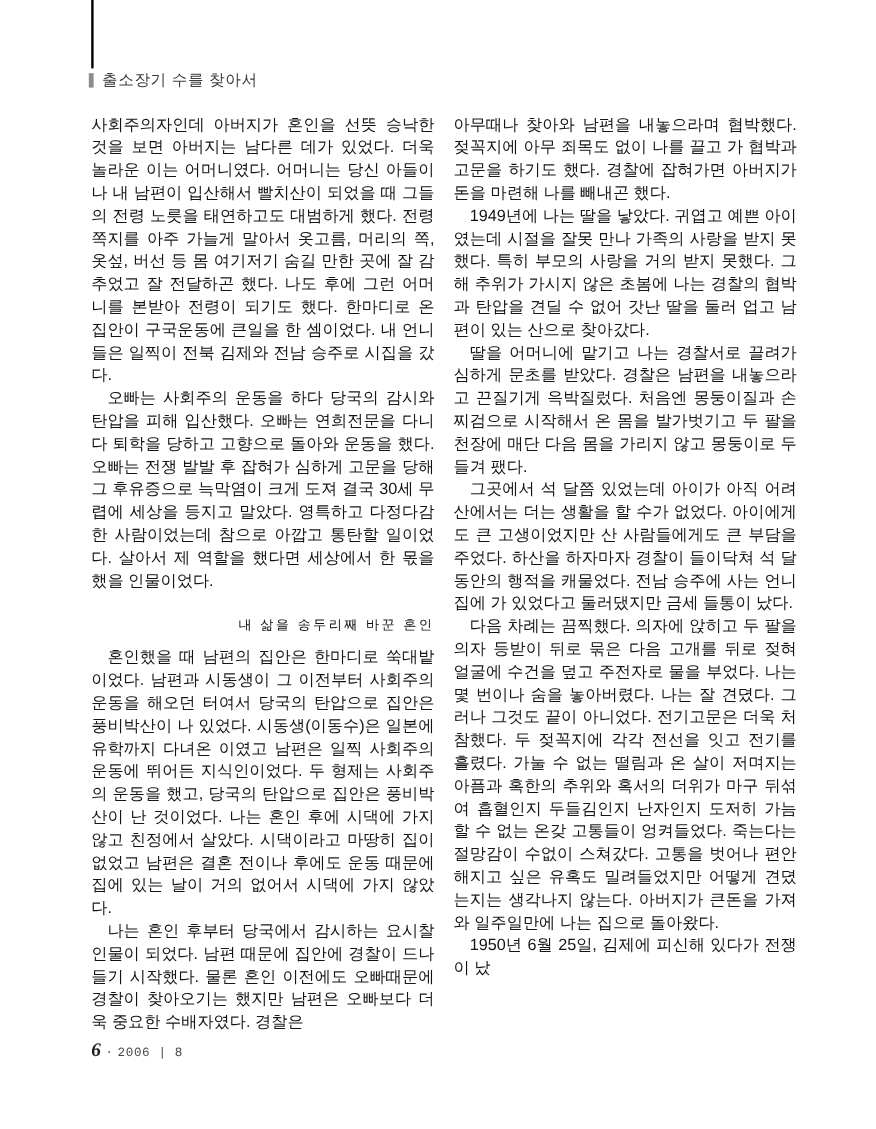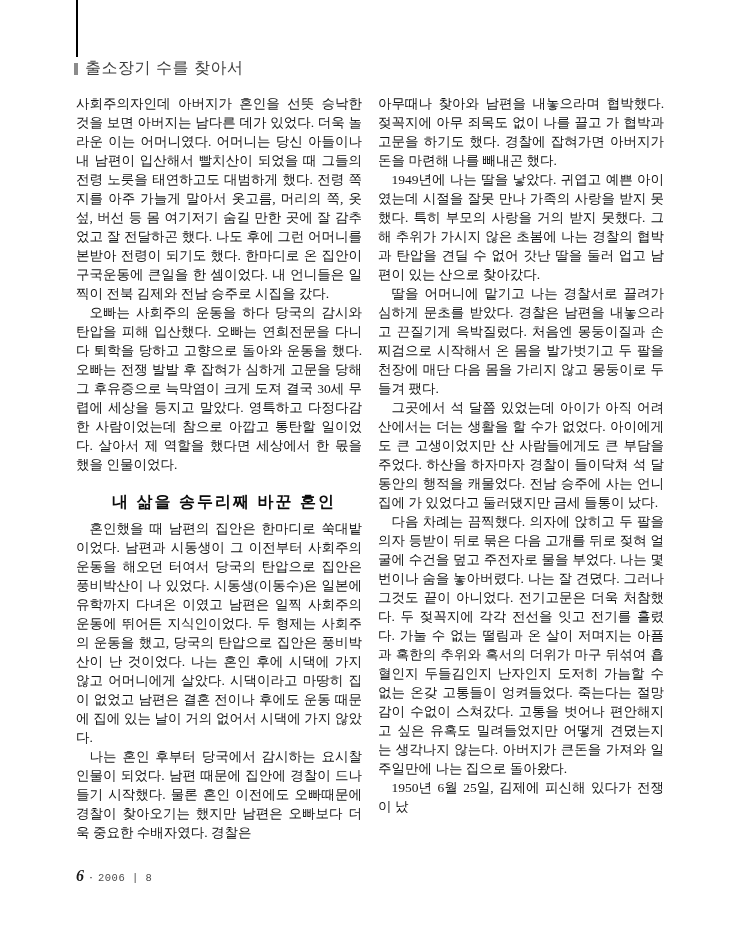--- a/index.html
+++ b/index.html
@@ -31,21 +31,21 @@
     display: flex;
     align-items: center;
     gap: 7px;
   }
   .header-bar {
     width: 4px;
     height: 12px;
     background: #8b8b8b;
   }
   .header-label {
-    font-size: 16px;
+    font-size: 13px;
     letter-spacing: 0.5px;
     color: #3c3c3c;
   }
   .columns {
     position: absolute;
     left: 76px;
     top: 94px;
     width: 588px;
     display: flex;
     gap: 16px;
@@ -53,34 +53,33 @@
   .col {
     width: 286px;
     font-size: 13.5px;
     line-height: 19px;
     text-align: justify;
     color: #141414;
   }
   .col p {
     margin: 0;
     text-indent: 1em;
-    font-family: Liberation Serif, serif;
   }
   .col p.no-indent {
     text-indent: 0;
   }
   .section-heading {
     margin: 0;
     padding: 17px 0 6px 10px;
-    font-size: 16px;
+    font-size: 11px;
     line-height: 22px;
-    font-weight: bold;
+    font-weight: normal;
     letter-spacing: 2px;
     color: #0c0c0c;
-    text-align: center;
+    text-align: right;
   }
   .footer {
     position: absolute;
     left: 76px;
     top: 867px;
     display: flex;
     align-items: baseline;
     gap: 5px;
   }
   .footer .page-num {
@@ -112,21 +111,21 @@
     <span class="header-bar"></span>
     <span class="header-label">출소장기 수를 찾아서</span>
   </div>
 
   <div class="columns">
 
     <div class="col">
       <p class="no-indent">사회주의자인데 아버지가 혼인을 선뜻 승낙한 것을 보면 아버지는 남다른 데가 있었다. 더욱 놀라운 이는 어머니였다. 어머니는 당신 아들이나 내 남편이 입산해서 빨치산이 되었을 때 그들의 전령 노릇을 태연하고도 대범하게 했다. 전령 쪽지를 아주 가늘게 말아서 옷고름, 머리의 쪽, 옷섶, 버선 등 몸 여기저기 숨길 만한 곳에 잘 감추었고 잘 전달하곤 했다. 나도 후에 그런 어머니를 본받아 전령이 되기도 했다. 한마디로 온 집안이 구국운동에 큰일을 한 셈이었다. 내 언니들은 일찍이 전북 김제와 전남 승주로 시집을 갔다.</p>
       <p>오빠는 사회주의 운동을 하다 당국의 감시와 탄압을 피해 입산했다. 오빠는 연희전문을 다니다 퇴학을 당하고 고향으로 돌아와 운동을 했다. 오빠는 전쟁 발발 후 잡혀가 심하게 고문을 당해 그 후유증으로 늑막염이 크게 도져 결국 30세 무렵에 세상을 등지고 말았다. 영특하고 다정다감한 사람이었는데 참으로 아깝고 통탄할 일이었다. 살아서 제 역할을 했다면 세상에서 한 몫을 했을 인물이었다.</p>
       <h2 class="section-heading">내 삶을 송두리째 바꾼 혼인</h2>
-      <p>혼인했을 때 남편의 집안은 한마디로 쑥대밭이었다. 남편과 시동생이 그 이전부터 사회주의 운동을 해오던 터여서 당국의 탄압으로 집안은 풍비박산이 나 있었다. 시동생(이동수)은 일본에 유학까지 다녀온 이였고 남편은 일찍 사회주의 운동에 뛰어든 지식인이었다. 두 형제는 사회주의 운동을 했고, 당국의 탄압으로 집안은 풍비박산이 난 것이었다. 나는 혼인 후에 시댁에 가지 않고 어머니에게 살았다. 시댁이라고 마땅히 집이 없었고 남편은 결혼 전이나 후에도 운동 때문에 집에 있는 날이 거의 없어서 시댁에 가지 않았다.</p>
+      <p>혼인했을 때 남편의 집안은 한마디로 쑥대밭이었다. 남편과 시동생이 그 이전부터 사회주의 운동을 해오던 터여서 당국의 탄압으로 집안은 풍비박산이 나 있었다. 시동생(이동수)은 일본에 유학까지 다녀온 이였고 남편은 일찍 사회주의 운동에 뛰어든 지식인이었다. 두 형제는 사회주의 운동을 했고, 당국의 탄압으로 집안은 풍비박산이 난 것이었다. 나는 혼인 후에 시댁에 가지 않고 친정에서 살았다. 시댁이라고 마땅히 집이 없었고 남편은 결혼 전이나 후에도 운동 때문에 집에 있는 날이 거의 없어서 시댁에 가지 않았다.</p>
       <p>나는 혼인 후부터 당국에서 감시하는 요시찰 인물이 되었다. 남편 때문에 집안에 경찰이 드나들기 시작했다. 물론 혼인 이전에도 오빠때문에 경찰이 찾아오기는 했지만 남편은 오빠보다 더욱 중요한 수배자였다. 경찰은</p>
     </div>
 
     <div class="col">
       <p class="no-indent">아무때나 찾아와 남편을 내놓으라며 협박했다. 젖꼭지에 아무 죄목도 없이 나를 끌고 가 협박과 고문을 하기도 했다. 경찰에 잡혀가면 아버지가 돈을 마련해 나를 빼내곤 했다.</p>
       <p>1949년에 나는 딸을 낳았다. 귀엽고 예쁜 아이였는데 시절을 잘못 만나 가족의 사랑을 받지 못했다. 특히 부모의 사랑을 거의 받지 못했다. 그해 추위가 가시지 않은 초봄에 나는 경찰의 협박과 탄압을 견딜 수 없어 갓난 딸을 둘러 업고 남편이 있는 산으로 찾아갔다.</p>
       <p>딸을 어머니에 맡기고 나는 경찰서로 끌려가 심하게 문초를 받았다. 경찰은 남편을 내놓으라고 끈질기게 윽박질렀다. 처음엔 몽둥이질과 손찌검으로 시작해서 온 몸을 발가벗기고 두 팔을 천장에 매단 다음 몸을 가리지 않고 몽둥이로 두들겨 팼다.</p>
       <p>그곳에서 석 달쯤 있었는데 아이가 아직 어려 산에서는 더는 생활을 할 수가 없었다. 아이에게도 큰 고생이었지만 산 사람들에게도 큰 부담을 주었다. 하산을 하자마자 경찰이 들이닥쳐 석 달 동안의 행적을 캐물었다. 전남 승주에 사는 언니 집에 가 있었다고 둘러댔지만 금세 들통이 났다.</p>
       <p>다음 차례는 끔찍했다. 의자에 앉히고 두 팔을 의자 등받이 뒤로 묶은 다음 고개를 뒤로 젖혀 얼굴에 수건을 덮고 주전자로 물을 부었다. 나는 몇 번이나 숨을 놓아버렸다. 나는 잘 견뎠다. 그러나 그것도 끝이 아니었다. 전기고문은 더욱 처참했다. 두 젖꼭지에 각각 전선을 잇고 전기를 흘렸다. 가눌 수 없는 떨림과 온 살이 저며지는 아픔과 혹한의 추위와 혹서의 더위가 마구 뒤섞여 흡혈인지 두들김인지 난자인지 도저히 가늠할 수 없는 온갖 고통들이 엉켜들었다. 죽는다는 절망감이 수없이 스쳐갔다. 고통을 벗어나 편안해지고 싶은 유혹도 밀려들었지만 어떻게 견뎠는지는 생각나지 않는다. 아버지가 큰돈을 가져와 일주일만에 나는 집으로 돌아왔다.</p>
       <p>1950년 6월 25일, 김제에 피신해 있다가 전쟁이 났</p>

